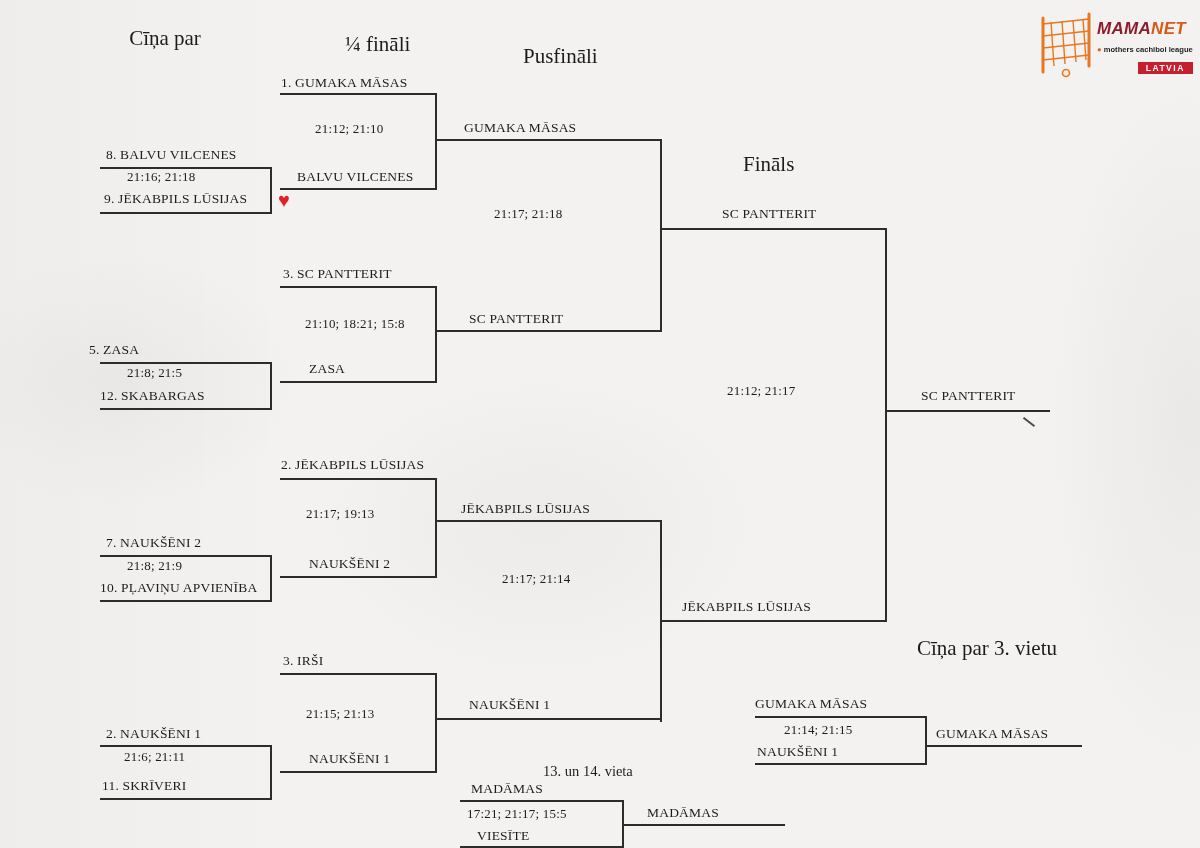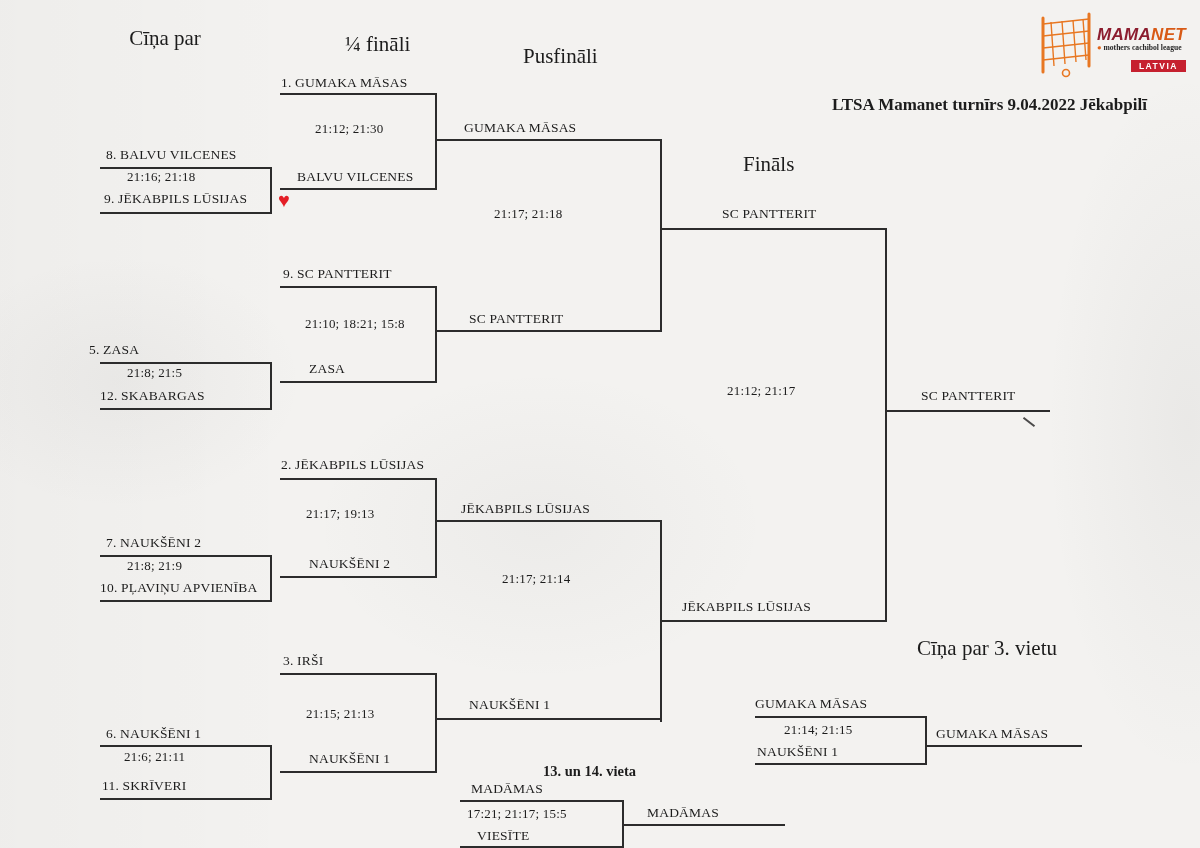--- a/index.html
+++ b/index.html
@@ -12,34 +12,34 @@
       linear-gradient(90deg, rgba(0,0,0,.02), rgba(0,0,0,0) 25%),
       #f3f2f0;}
   .hl,.vl{position:absolute;background:#2c2c2c}
   .hl{height:2px}
   .vl{width:2px}
   .t,.s,.w{position:absolute;font-weight:normal;white-space:nowrap;letter-spacing:.2px}
   .t{font-size:13.5px}
   .s{font-size:13px}
   .w{font-size:13.5px}
   .hdr{position:absolute;font-size:21px;white-space:nowrap}
-  .hdr13{position:absolute;font-size:14.5px;font-weight:bold;white-space:nowrap}
+  .hdr13{position:absolute;font-size:14.5px;font-weight:normal;white-space:nowrap}
   .title{position:absolute;font-size:17px;font-weight:bold;white-space:nowrap}
   .heart{position:absolute;color:#e41e26;font-size:20px;line-height:1}
   .penmark{position:absolute;width:14px;height:2px;background:#4a4a4a;transform:rotate(38deg)}
   .logo{position:absolute}
   .jk{width:124px;text-align:center}
   .jk-name{font-family:"Liberation Sans",sans-serif;font-size:15px;font-weight:bold;color:#595a5d;letter-spacing:3px}
   .jk-sub{font-family:"Liberation Sans",sans-serif;font-size:7.5px;color:#8a8b8e;letter-spacing:2.5px;margin-top:1px}
-  .mm{display:flex;align-items:center}
+  .mm{display:flex;align-items:flex-start}
   .mm-text{margin-left:3px;margin-top:10px}
   .mm-name{font-family:"Liberation Sans",sans-serif;font-weight:bold;font-style:italic;font-size:17px;letter-spacing:.3px;line-height:1}
   .mm-mama{color:#8c1d2f}
   .mm-net{color:#d85a16}
-  .mm-tag{font-family:Liberation Serif, serif;font-size:7.6px;font-weight:bold;color:#1f1f1f;margin-top:0;white-space:nowrap}
+  .mm-tag{font-family:Liberation Sans, sans-serif;font-size:7.6px;font-weight:bold;color:#1f1f1f;margin-top:8px;white-space:nowrap}
   .mm-dot{color:#e0661c}
   .mm-badge-row{text-align:right;margin-top:3px}
   .mm-badge{display:inline-block;background:#c6202f;color:#fff;font-family:"Liberation Sans",sans-serif;font-size:8.5px;font-weight:bold;padding:1px 8px;letter-spacing:1.5px}
 </style>
 </head>
 <body>
 
 <div id="page">
 
   <div class="hdr" style="left:85px;top:26px;width:160px;text-align:center">Cīņa par</div>
@@ -59,21 +59,20 @@
       <path d="M13 12 L16 56 M24 11 L27 54 M35 10 L38 52 M45 9 L48 50" stroke="#e87722" stroke-width="1.4" fill="none"></path>
       <circle cx="28" cy="63" r="3.5" fill="none" stroke="#e87722" stroke-width="1.6"></circle>
     </svg>
     <div class="mm-text">
       <div class="mm-name"><span class="mm-mama">MAMA</span><span class="mm-net">NET</span></div>
       <div class="mm-tag"><span class="mm-dot">●</span> <span>mothers cachibol league</span></div>
       <div class="mm-badge-row"><span class="mm-badge">LATVIA</span></div>
     </div>
   </div>
 
-  <div class="title" style="left:832px;top:95px">LTSA Mamanet turnīrs 9.04.2022 Jēkabpilī</div>
 
   <div class="hl" style="left:280px;top:93px;width:157px"></div>
   <div class="hl" style="left:280px;top:188px;width:157px"></div>
   <div class="hl" style="left:435px;top:139px;width:227px"></div>
   <div class="hl" style="left:100px;top:167px;width:172px"></div>
   <div class="hl" style="left:100px;top:212px;width:172px"></div>
   <div class="hl" style="left:280px;top:286px;width:157px"></div>
   <div class="hl" style="left:280px;top:381px;width:157px"></div>
   <div class="hl" style="left:435px;top:330px;width:227px"></div>
   <div class="hl" style="left:100px;top:362px;width:172px"></div>
@@ -106,30 +105,30 @@
   <div class="vl" style="left:435px;top:478px;height:100px"></div>
   <div class="vl" style="left:270px;top:555px;height:47px"></div>
   <div class="vl" style="left:435px;top:673px;height:100px"></div>
   <div class="vl" style="left:270px;top:745px;height:55px"></div>
   <div class="vl" style="left:660px;top:520px;height:202px"></div>
   <div class="vl" style="left:885px;top:228px;height:394px"></div>
   <div class="vl" style="left:925px;top:716px;height:49px"></div>
   <div class="vl" style="left:622px;top:800px;height:48px"></div>
 
   <div class="t" style="left:281px;top:75px">1. GUMAKA MĀSAS</div>
-  <div class="s" style="left:315px;top:121px">21:12; 21:30</div>
+  <div class="s" style="left:315px;top:121px">21:12; 21:10</div>
   <div class="t" style="left:297px;top:169px">BALVU VILCENES</div>
   <div class="w" style="left:464px;top:120px">GUMAKA MĀSAS</div>
 
   <div class="t" style="left:106px;top:147px">8. BALVU VILCENES</div>
   <div class="s" style="left:127px;top:169px">21:16; 21:18</div>
   <div class="t" style="left:104px;top:191px">9. JĒKABPILS LŪSIJAS</div>
   <div class="heart" style="left:278px;top:190px">♥</div>
 
-  <div class="t" style="left:283px;top:266px">9. SC  PANTTERIT</div>
+  <div class="t" style="left:283px;top:266px">3. SC  PANTTERIT</div>
   <div class="s" style="left:305px;top:316px">21:10; 18:21; 15:8</div>
   <div class="t" style="left:309px;top:361px">ZASA</div>
   <div class="w" style="left:469px;top:311px">SC PANTTERIT</div>
 
   <div class="t" style="left:89px;top:342px">5.  ZASA</div>
   <div class="s" style="left:127px;top:365px">21:8; 21:5</div>
   <div class="t" style="left:100px;top:388px">12. SKABARGAS</div>
 
   <div class="s" style="left:494px;top:206px">21:17; 21:18</div>
   <div class="w" style="left:722px;top:206px">SC PANTTERIT</div>
@@ -141,21 +140,21 @@
 
   <div class="t" style="left:106px;top:535px">7. NAUKŠĒNI 2</div>
   <div class="s" style="left:127px;top:558px">21:8; 21:9</div>
   <div class="t" style="left:100px;top:580px">10. PĻAVIŅU APVIENĪBA</div>
 
   <div class="t" style="left:283px;top:653px">3.   IRŠI</div>
   <div class="s" style="left:306px;top:706px">21:15; 21:13</div>
   <div class="t" style="left:309px;top:751px">NAUKŠĒNI 1</div>
   <div class="w" style="left:469px;top:697px">NAUKŠĒNI 1</div>
 
-  <div class="t" style="left:106px;top:726px">6. NAUKŠĒNI 1</div>
+  <div class="t" style="left:106px;top:726px">2. NAUKŠĒNI 1</div>
   <div class="s" style="left:124px;top:749px">21:6; 21:11</div>
   <div class="t" style="left:102px;top:778px">11.  SKRĪVERI</div>
 
   <div class="s" style="left:502px;top:571px">21:17; 21:14</div>
   <div class="w" style="left:682px;top:599px">JĒKABPILS LŪSIJAS</div>
 
   <div class="s" style="left:727px;top:383px">21:12; 21:17</div>
   <div class="w" style="left:921px;top:388px">SC PANTTERIT</div>
   <div class="penmark" style="left:1022px;top:421px"></div>
 

